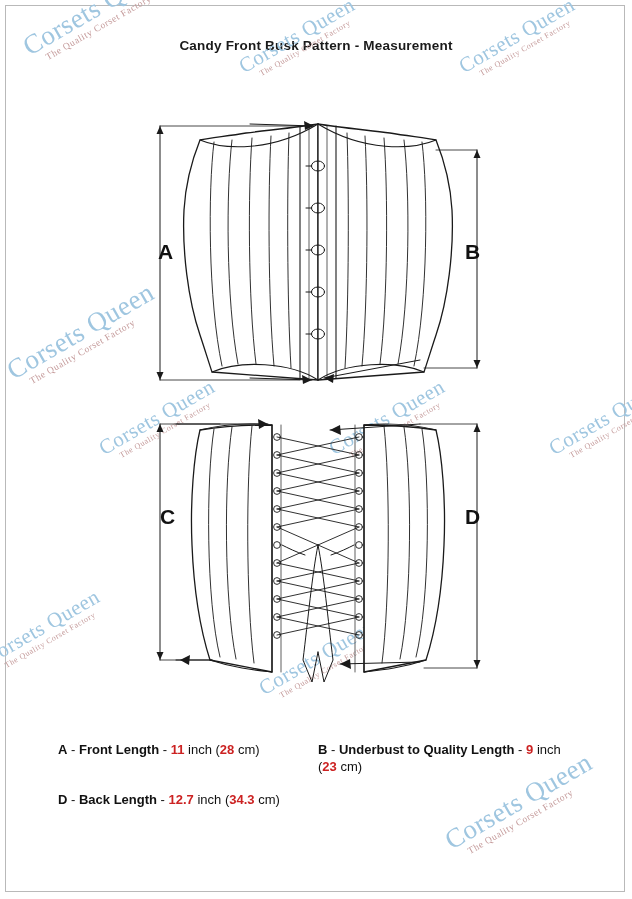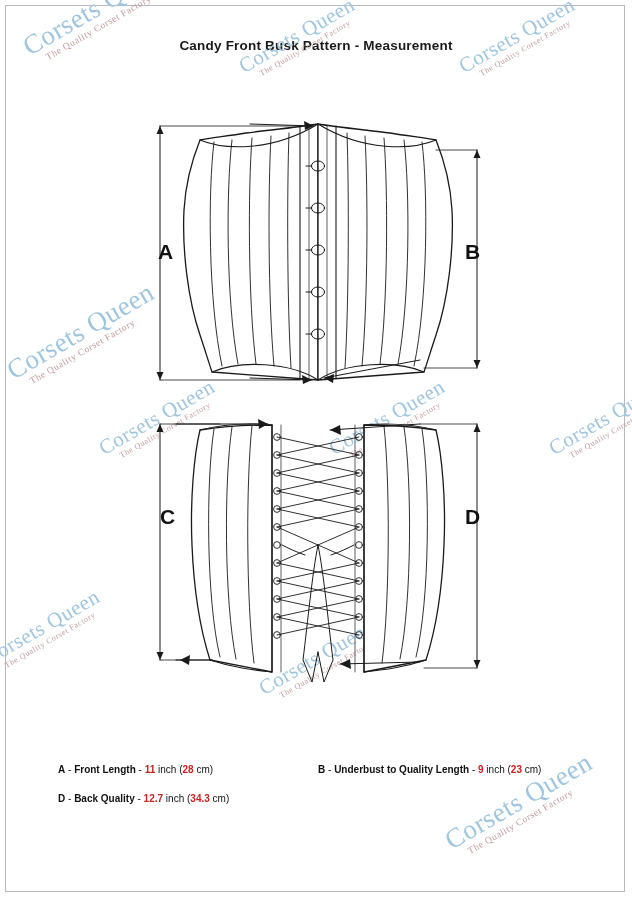--- a/index.html
+++ b/index.html
@@ -80,23 +80,22 @@
     color: #111;
     font-family: "Liberation Sans", sans-serif;
   }
 
   
   #legend {
     position: absolute;
     left: 58px;
     top: 742px;
     width: 520px;
-    font-size: 10px;
+    font-size: 13px;
     color: #111;
-    margin-top: 21px;
   }
   .legend-row {
     display: flex;
     margin-bottom: 16px;
   }
   .legend-cell {
     width: 50%;
     box-sizing: border-box;
     line-height: 1.3;
   }
@@ -356,18 +355,18 @@
     <div class="legend-row">
       <div class="legend-cell">
         <span class="key">A</span><span class="unit"> - </span><span class="key">Front Length</span><span class="unit"> - </span><span class="val">11</span><span class="unit"> </span><span class="unit">inch</span><span class="unit"> (</span><span class="val">28</span><span class="unit"> </span><span class="unit">cm</span><span class="unit">)</span>
       </div>
       <div class="legend-cell">
         <span class="key">B</span><span class="unit"> - </span><span class="key">Underbust to Quality Length</span><span class="unit"> - </span><span class="val">9</span><span class="unit"> </span><span class="unit">inch</span><span class="unit"> (</span><span class="val">23</span><span class="unit"> </span><span class="unit">cm</span><span class="unit">)</span>
       </div>
     </div>
     <div class="legend-row">
       <div class="legend-cell">
-        <span class="key">D</span><span class="unit"> - </span><span class="key">Back Quality</span><span class="unit"> - </span><span class="val">12.7</span><span class="unit"> </span><span class="unit">inch</span><span class="unit"> (</span><span class="val">34.3</span><span class="unit"> </span><span class="unit">cm</span><span class="unit">)</span>
+        <span class="key">D</span><span class="unit"> - </span><span class="key">Back Length</span><span class="unit"> - </span><span class="val">12.7</span><span class="unit"> </span><span class="unit">inch</span><span class="unit"> (</span><span class="val">34.3</span><span class="unit"> </span><span class="unit">cm</span><span class="unit">)</span>
       </div>
     </div>
   </div>
 
 </div>
 
 </body></html>

